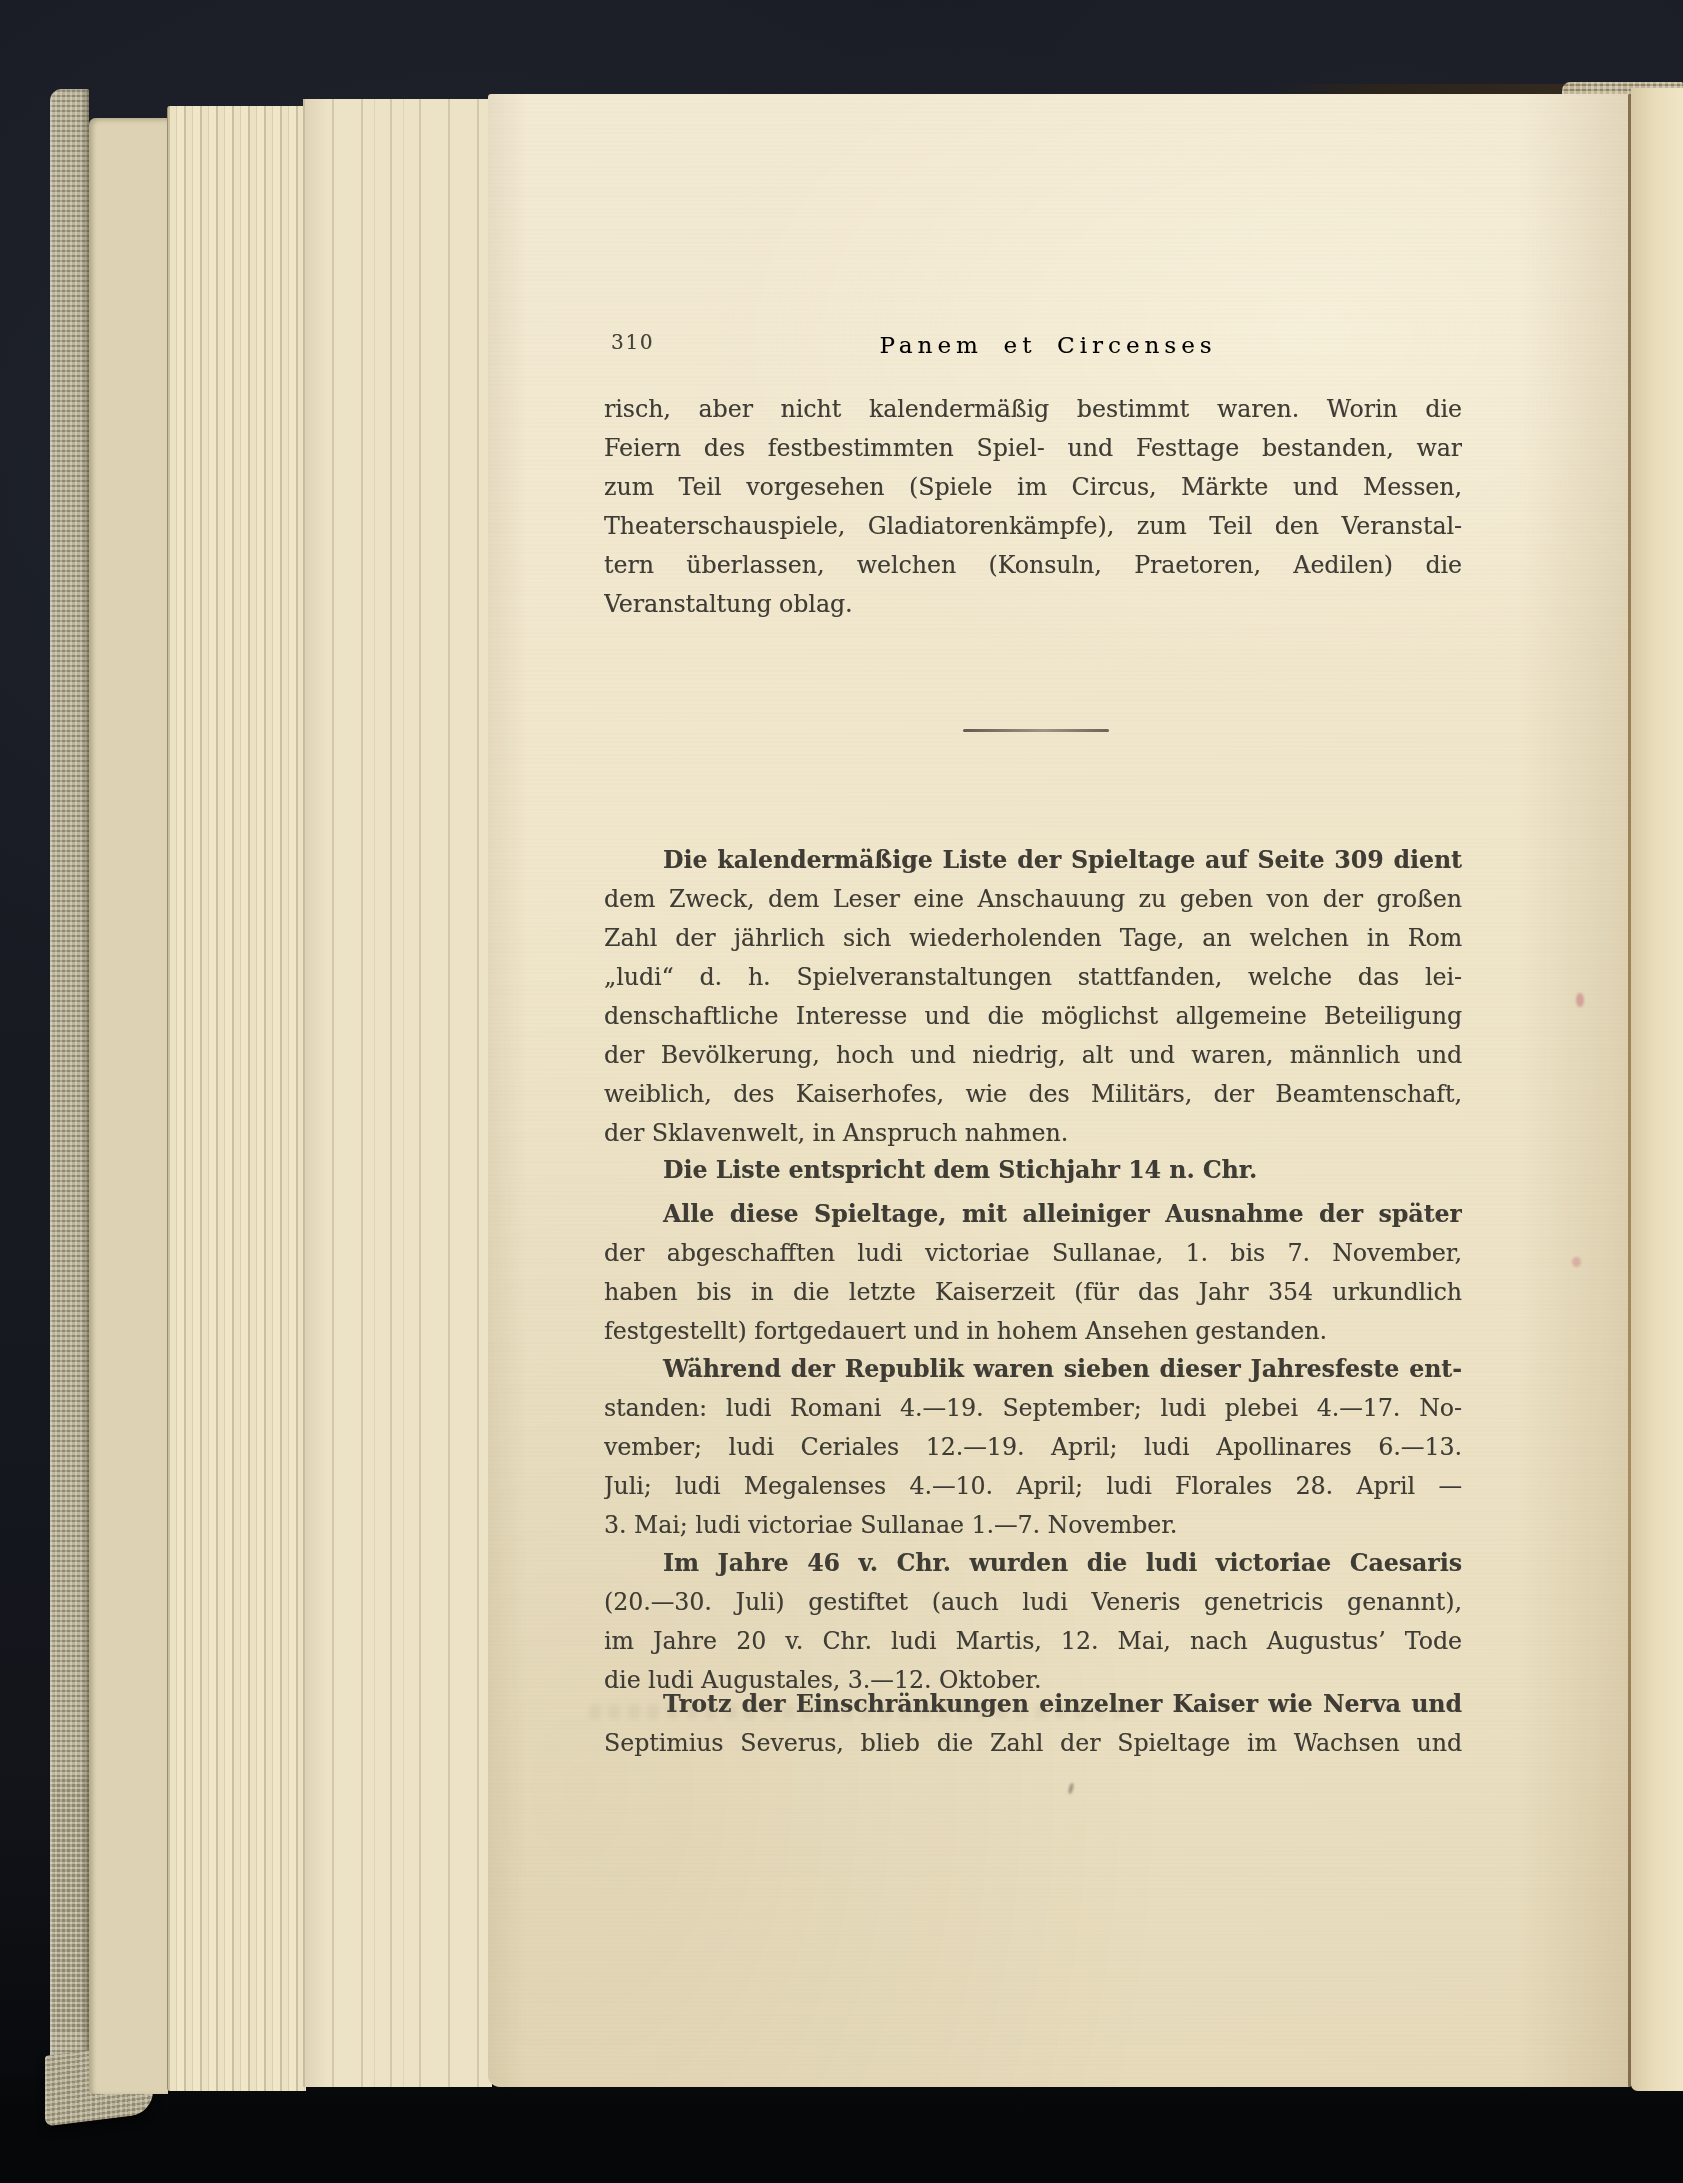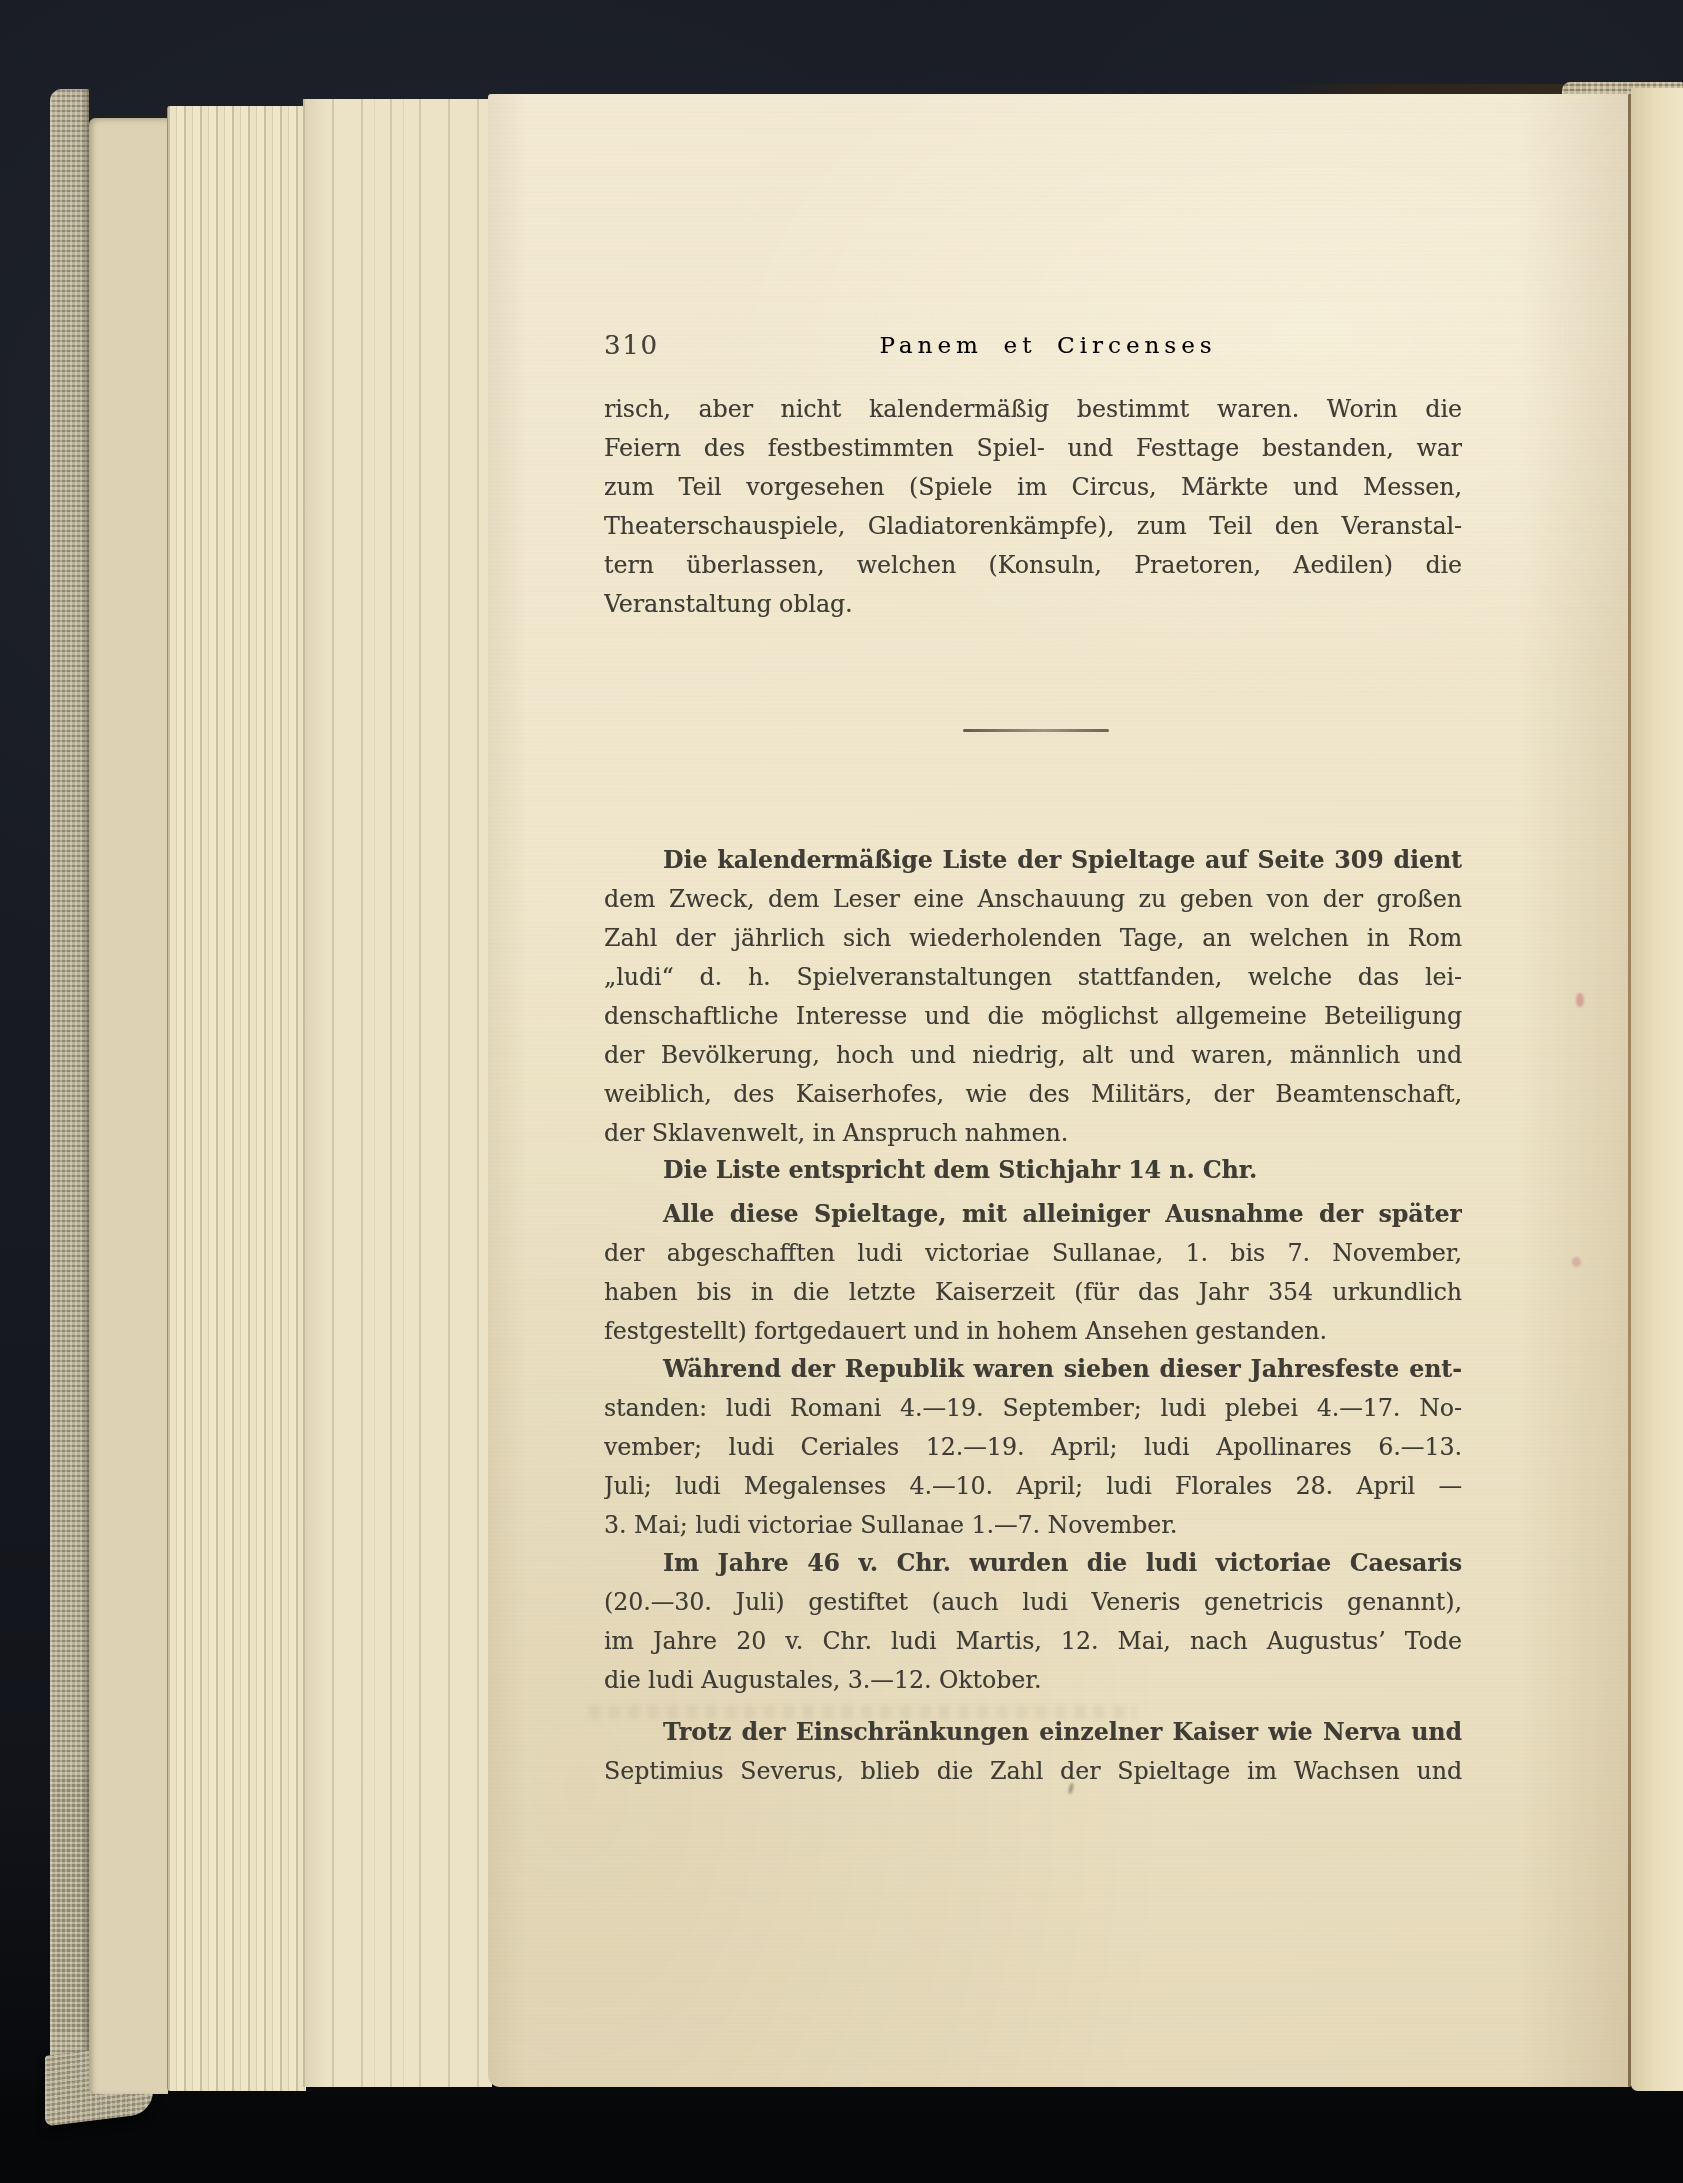--- a/index.html
+++ b/index.html
@@ -118,28 +118,28 @@
   .speck.s2{left:1572px;top:1257px;width:9.3px;height:10px;background:rgba(203,128,138,.45);}
   .speck.s3{left:1069px;top:1783px;width:4.2px;height:11px;background:rgba(90,85,75,.5);transform:rotate(14deg);}
   
   .text-block{
     position:absolute;left:604px;top:94px;width:858px;height:1993px;z-index:6;
     color:var(--ink);
     font-size:23.6px;
     text-shadow:0.3px 0.3px 0.5px rgba(64,61,54,.45);
   }
   .header-row{position:absolute;left:0;top:236px;width:100%;height:37px;}
-  .page-number{position:absolute;left:0;top:0;font-size:26px;letter-spacing:1.7px;color:#45423a;}
+  .page-number{position:absolute;left:7px;top:0;font-size:20px;letter-spacing:1.7px;color:#45423a;}
   .running-title{
     position:absolute;left:444px;top:1.7px;transform:translateX(-50%);
     font-size:23px;letter-spacing:5px;word-spacing:8.4px;white-space:nowrap;color:#000000;
   }
   .para{position:absolute;left:0;width:858px;}
   .p0{top:296px;} .p1{top:747px;} .p2{top:1057px;} .p3{top:1101px;}
-  .p4{top:1256px;} .p5{top:1438px;margin-top:12px;} .p6{top:1591px;margin-top:28px;}
+  .p4{top:1256px;} .p5{top:1438px;margin-top:12px;} .p6{top:1591px;}
   .tline{
     height:39px;line-height:39px;overflow:hidden;white-space:normal;
     text-align:justify;
   }
   .tline::after{content:"";display:inline-block;width:100%;height:0;vertical-align:top;}
   .tline.last{text-align:left;}
   .tline.last::after{content:none;}
   .tline.indent{padding-left:59px;font-weight:bold;}
   .divider{
     position:absolute;left:359px;top:635px;width:146px;height:2.5px;

